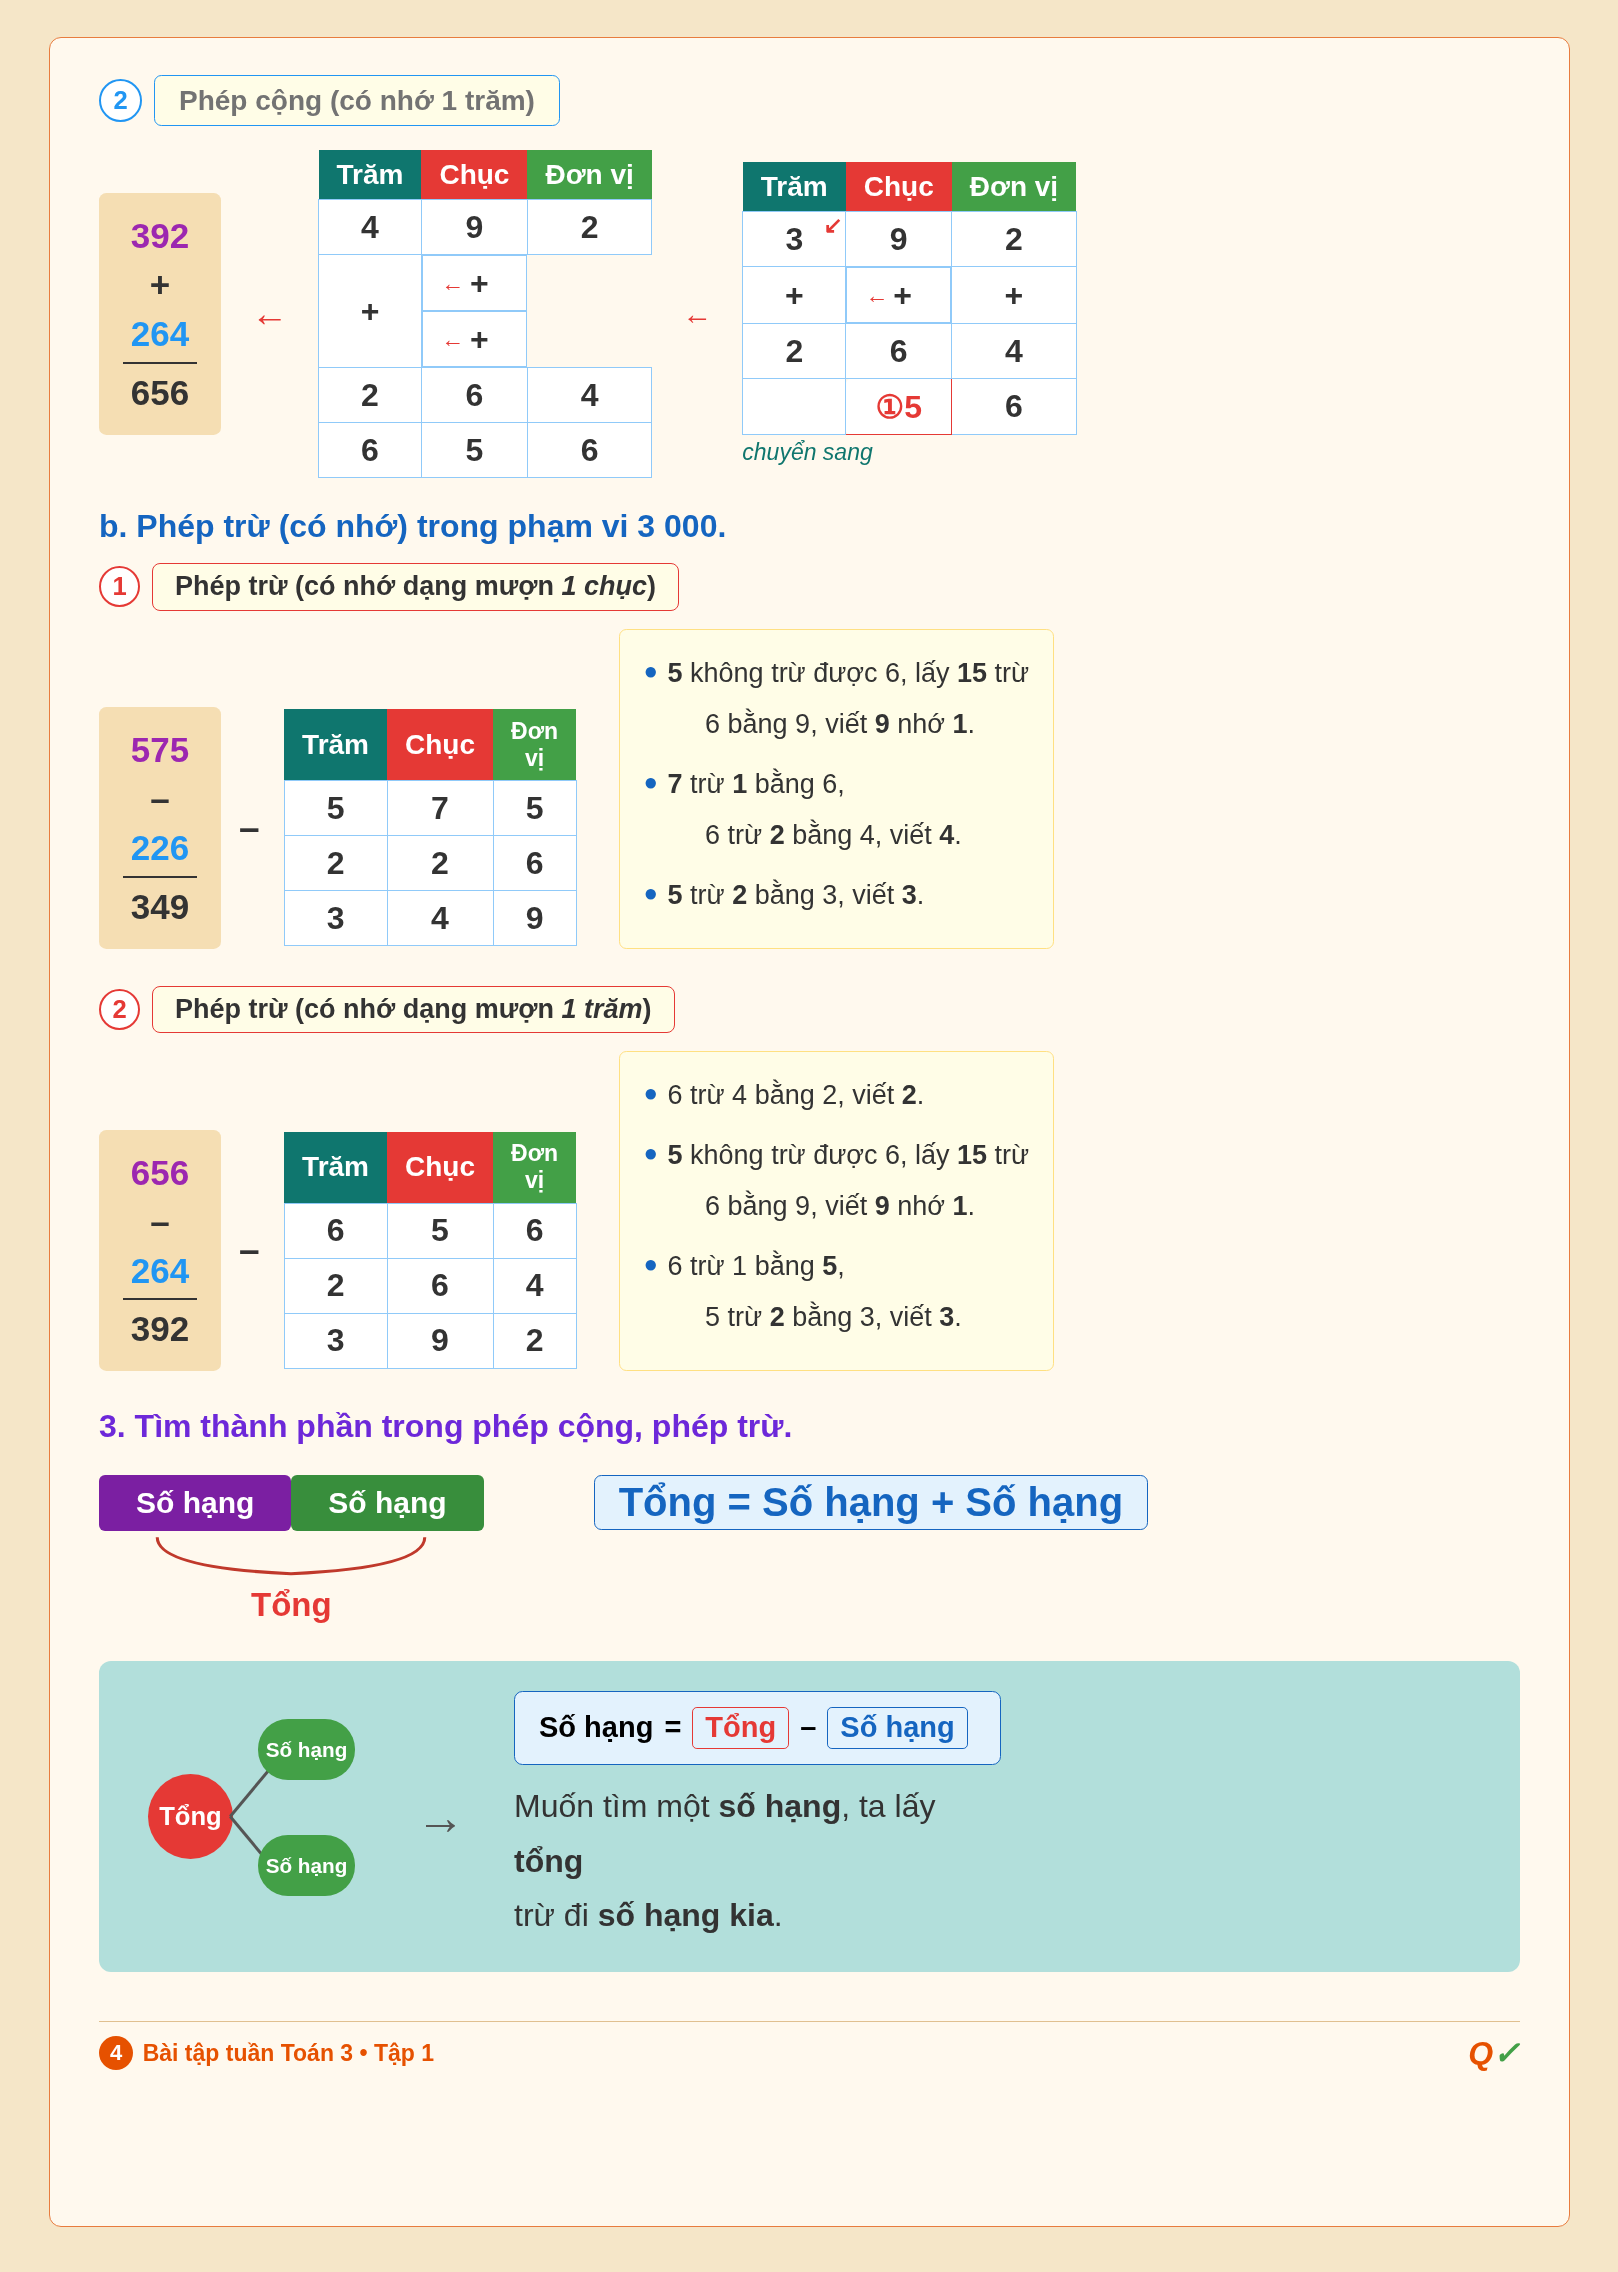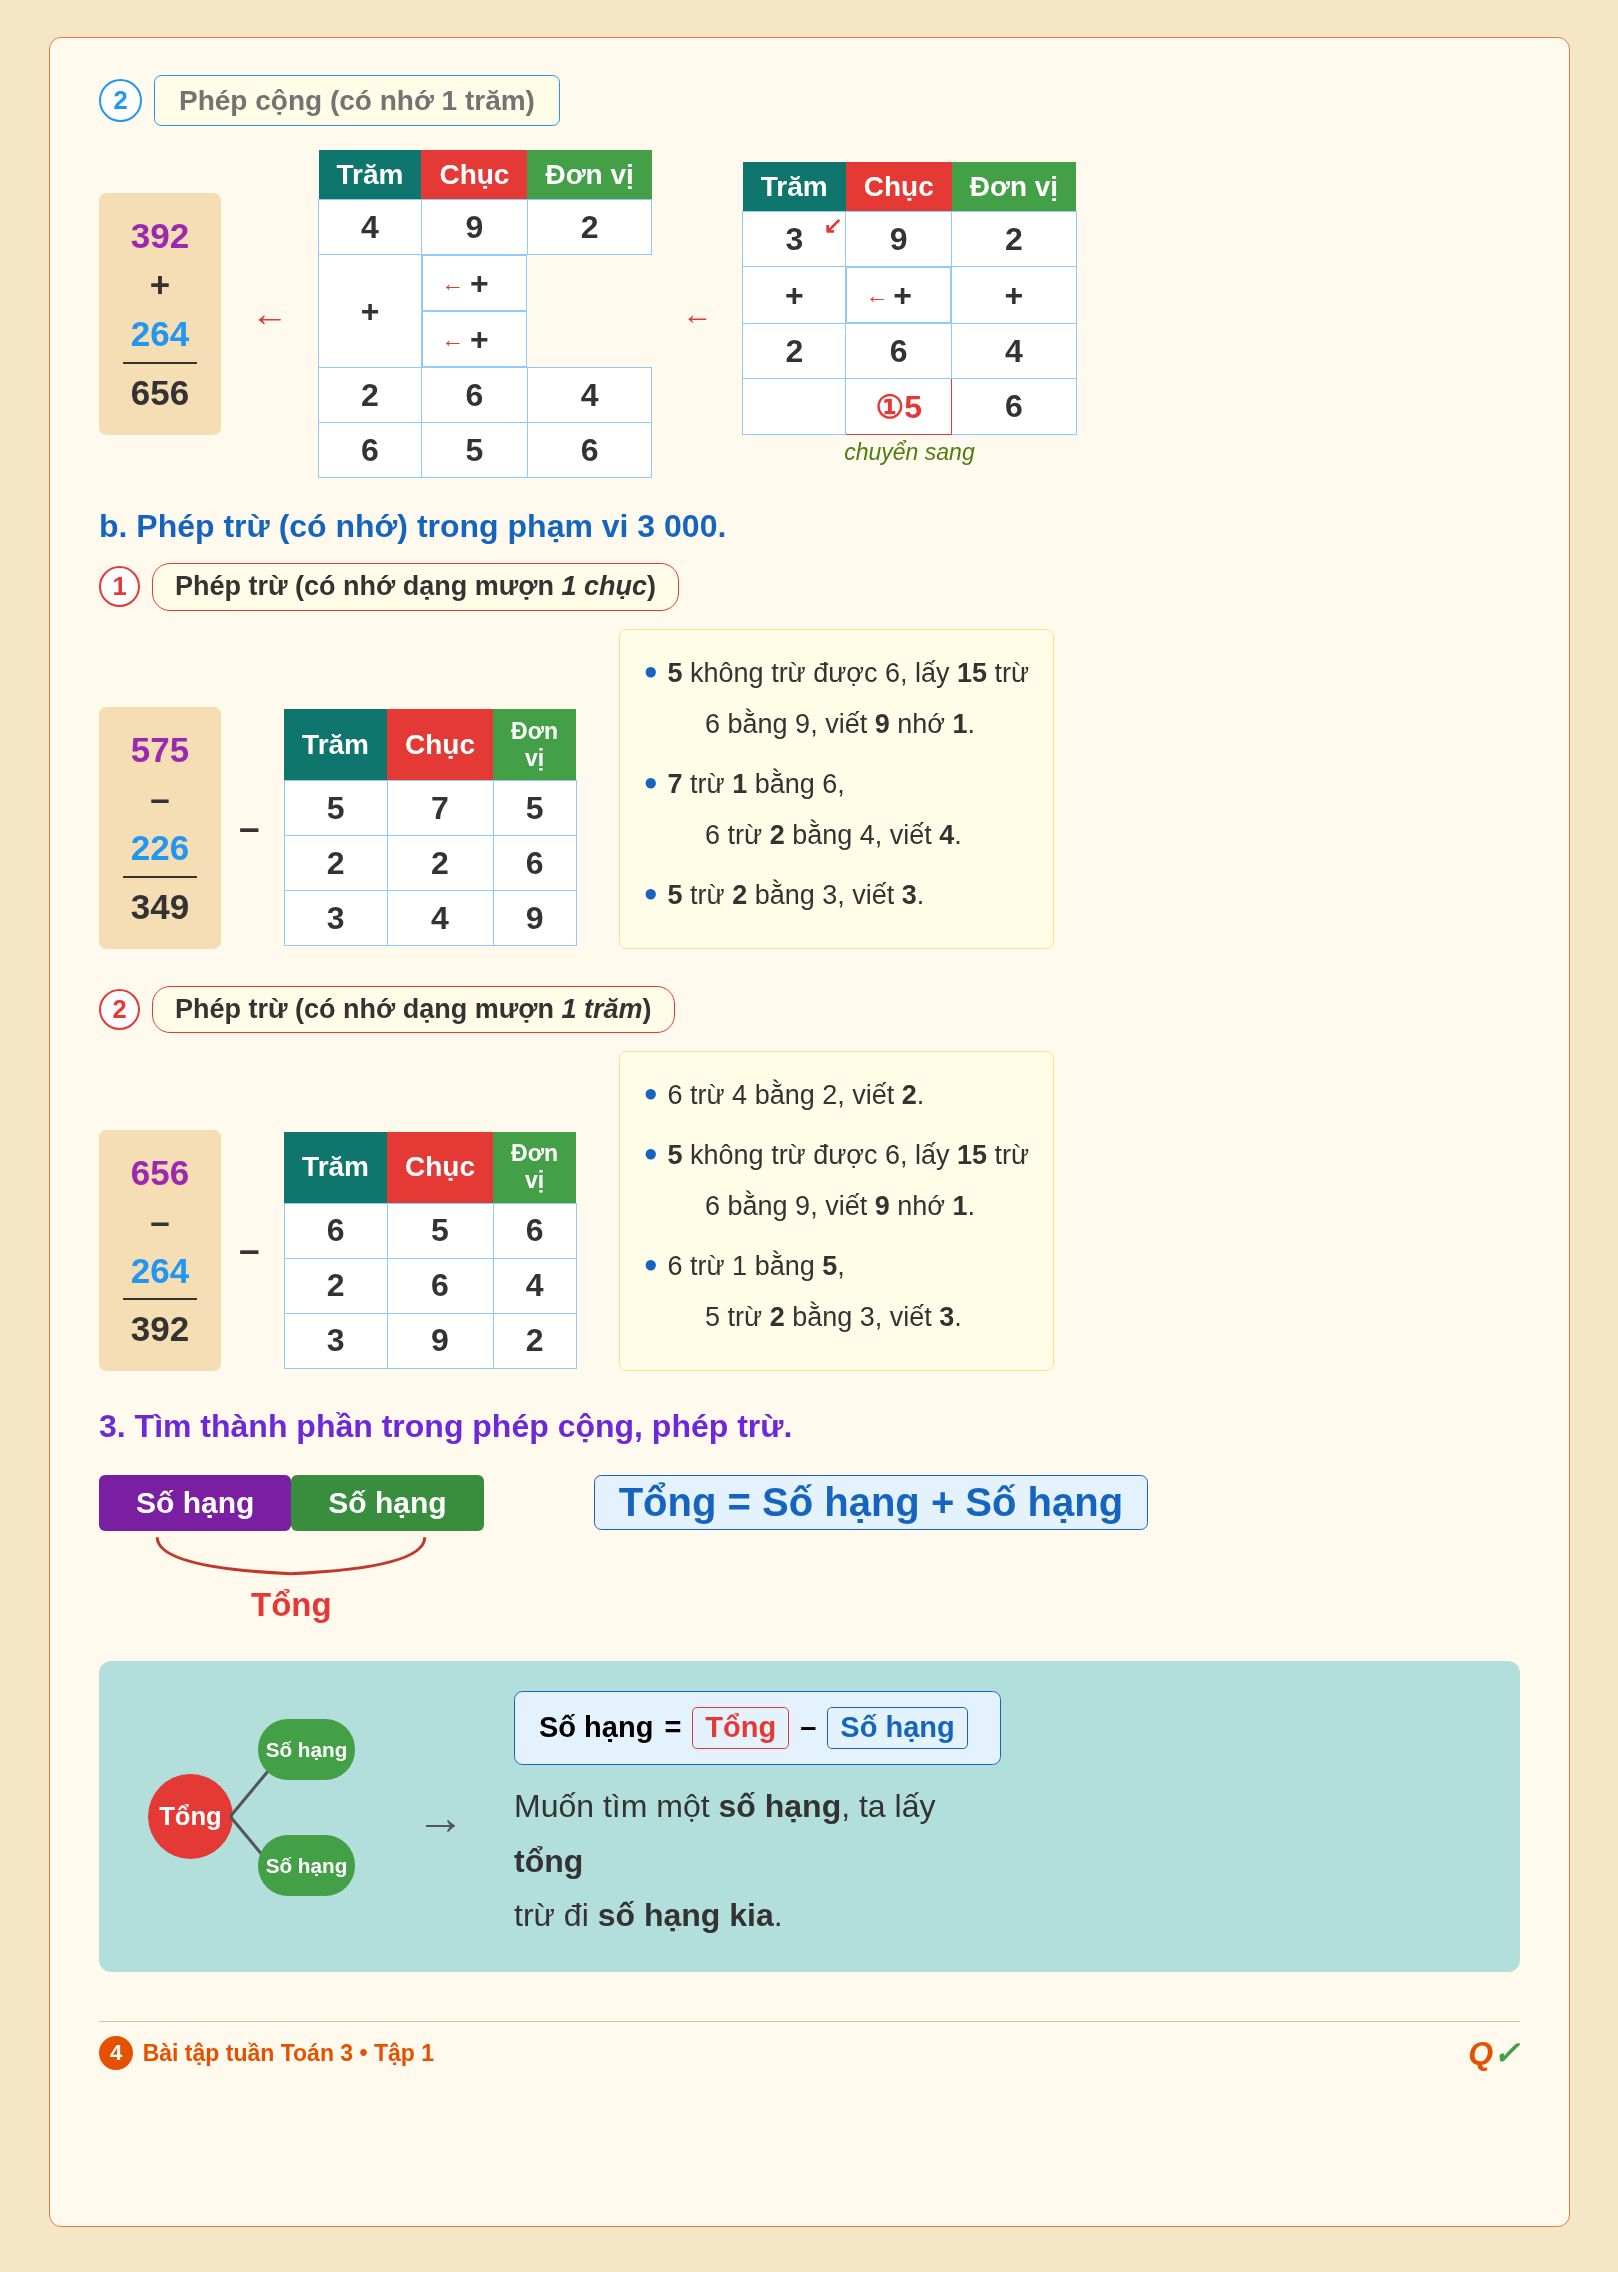--- a/index.html
+++ b/index.html
@@ -257,41 +257,41 @@
       font-size: 25.6px;
       font-weight: bold;
       display: flex;
       align-items: center;
       justify-content: center;
       background: #fff;
     }
     .title-badge {
       background: #fffde7;
       border: 1.8px solid #e53935;
-      border-radius: 18px;
+      border-radius: 8px;
       padding: 7.3px 22px;
       font-size: 27px;
       font-weight: bold;
       color: #333;
     }
 
     
     .top-row {
       display: flex;
       align-items: center;
       gap: 18px;
       margin-top: 24px;
       flex-wrap: nowrap;
     }
 
     .curved-label {
       font-size: 23px;
-      color: #4d7c0f;
+      color: #0f766e;
       font-style: italic;
-      text-align: center;
+      text-align: left;
       margin-top: 3.7px;
     }
   </style>
 </head>
 <body>
 
 <div class="page">
 
   <div class="phep-cong-section">
     <div class="section-header">

